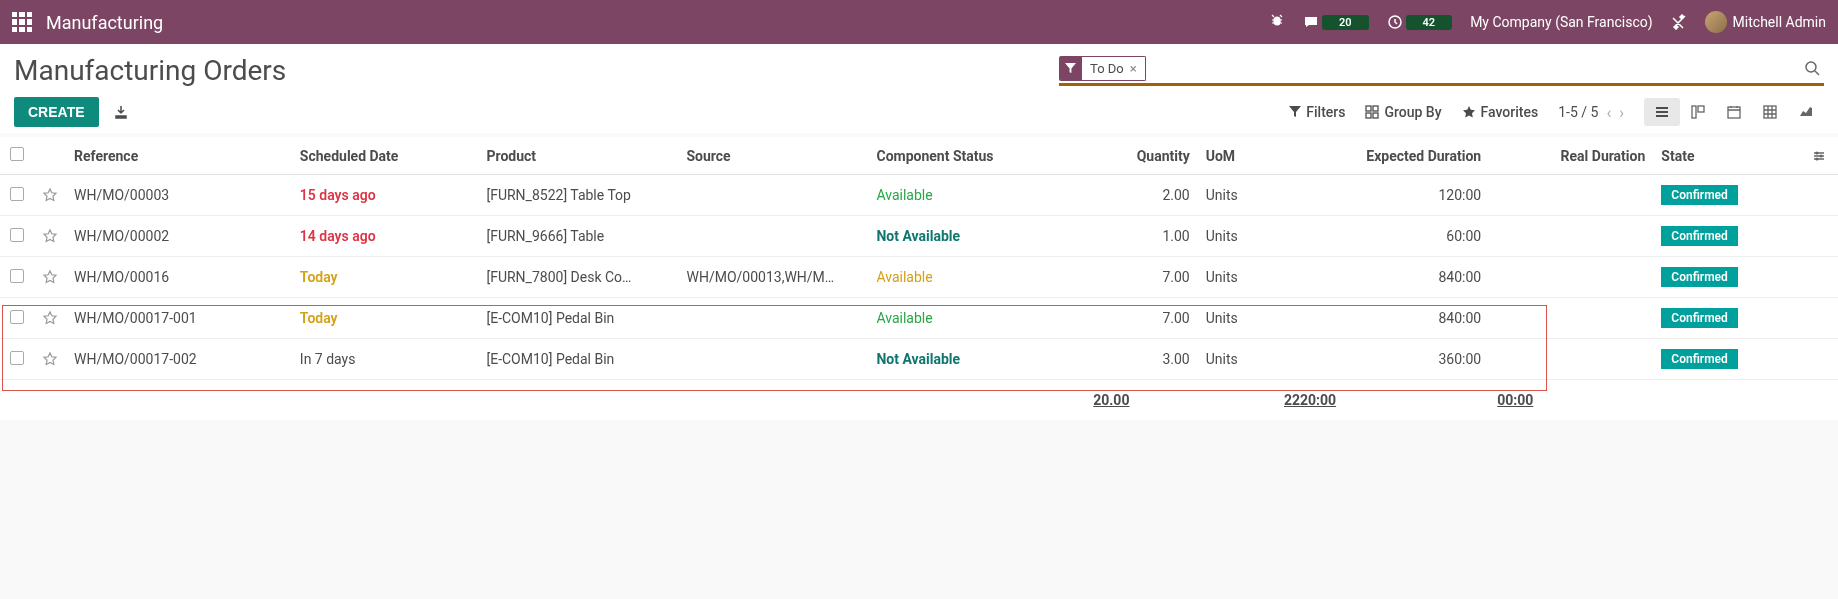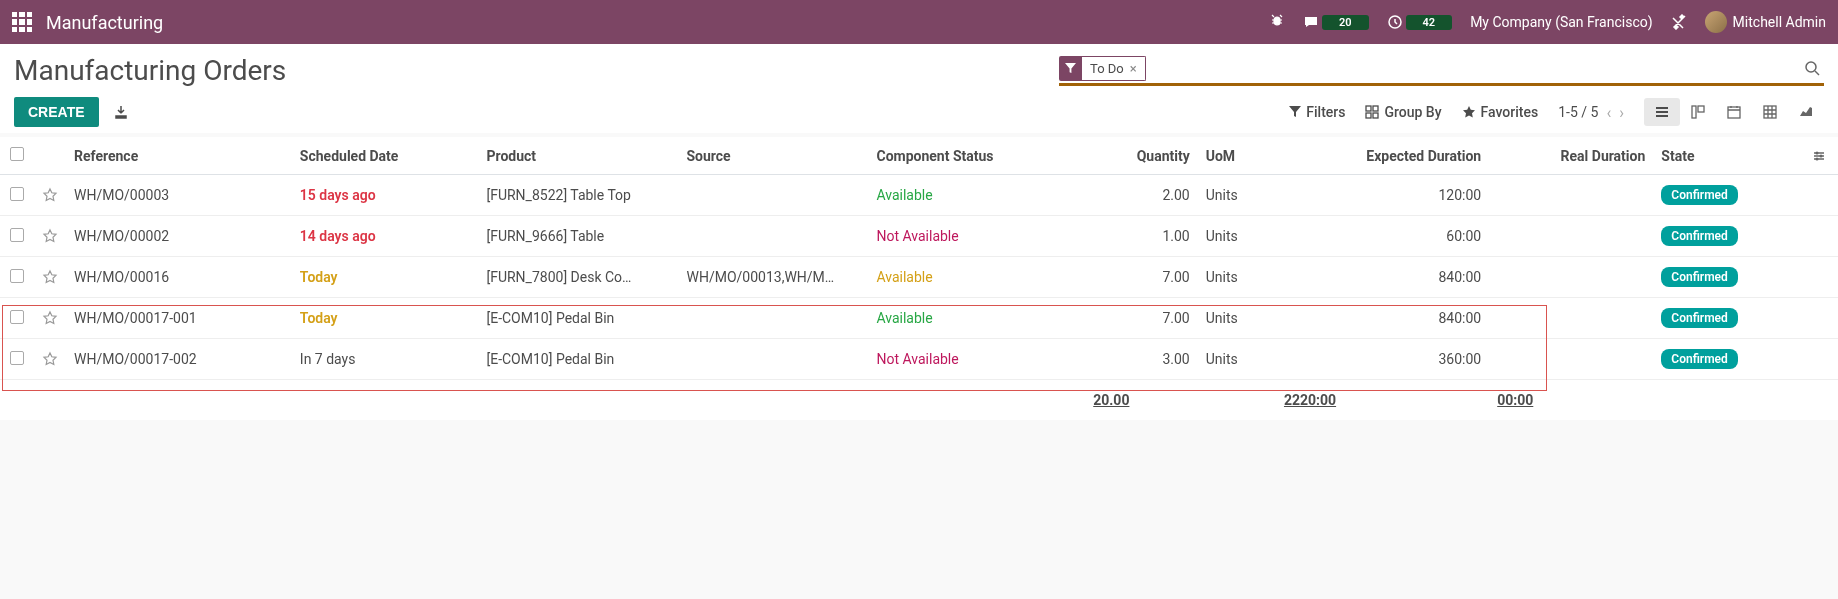--- a/index.html
+++ b/index.html
@@ -41,23 +41,23 @@
 tbody tr { border-bottom: 1px solid #eee; }
 tbody td { padding: 10px 8px; font-size: 14px; color: #4c4c4c; white-space: nowrap; overflow: hidden; text-overflow: ellipsis; }
 tbody td.num { text-align: right; }
 .cb-cell { width: 34px; text-align: center; }
 .star-cell { width: 30px; color: #999; cursor: pointer; }
 .checkbox { width: 14px; height: 14px; border: 1px solid #aaa; display: inline-block; cursor: pointer; border-radius: 2px; }
 .overdue { color: #dc3545; font-weight: 600; }
 .today { color: #d4a017; font-weight: 600; }
 .future { color: #4c4c4c; }
 .status-available { color: #28a745; }
-.status-notavail { color: #be185d; }
+.status-notavail { color: #0f766e; font-weight: bold; }
 .status-avail-warn { color: #d4a017; }
-.state-badge { background: #00a09d; color: #fff; padding: 3px 10px; border-radius: 8px; font-size: 12px; font-weight: 600; display: inline-block; }
+.state-badge { background: #00a09d; color: #fff; padding: 3px 10px; border-radius: 0; font-size: 12px; font-weight: 600; display: inline-block; }
 .highlight-box { position: absolute; border: 1.5px solid #d9534f; pointer-events: none; }
 tfoot td { padding: 12px 8px; font-weight: 700; font-size: 14px; }
 tfoot td.num { text-align: left; text-decoration: underline; }
 .adjust-col { width: 34px; text-align: center; color: #666; cursor: pointer; }
 svg { display: block; }
 </style>
 </head>
 <body>
 
 <div class="navbar">

